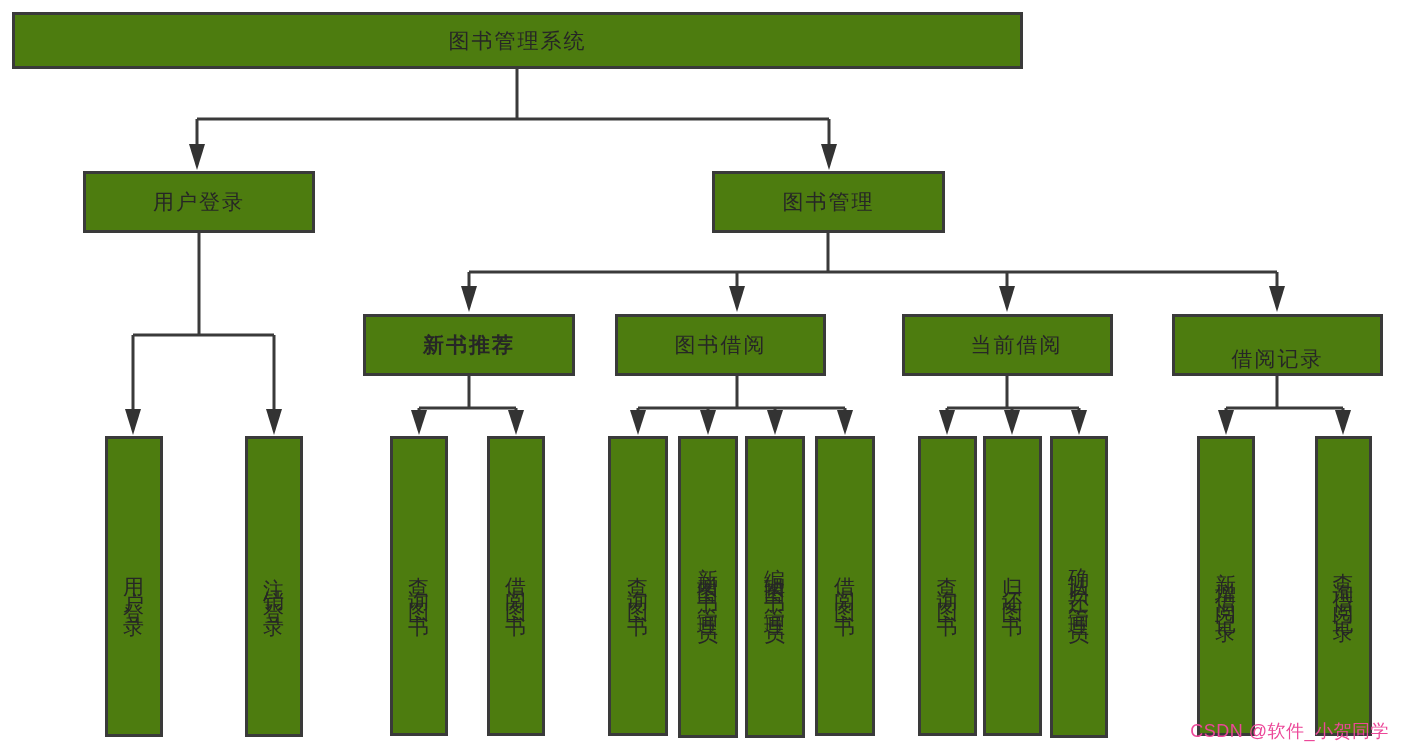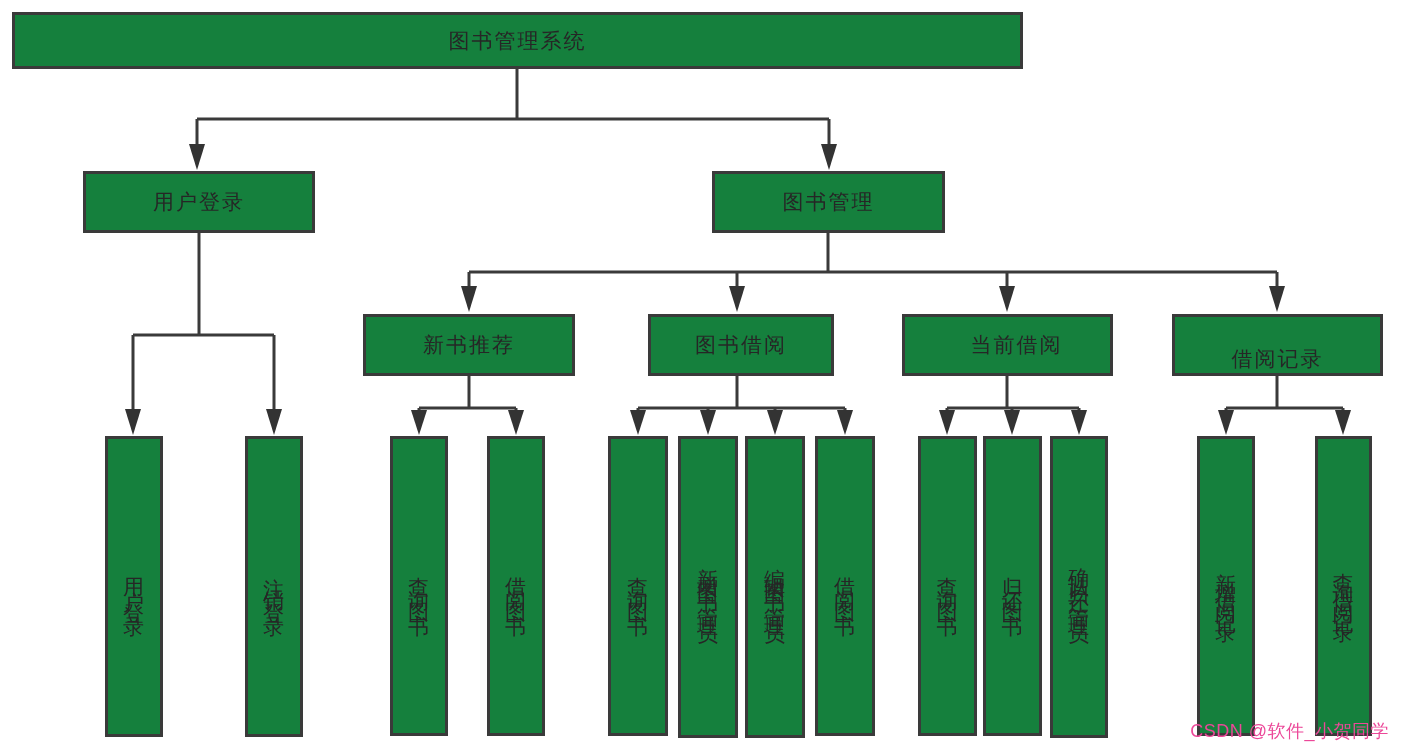--- a/index.html
+++ b/index.html
@@ -6,21 +6,21 @@
   body{font-family:"Liberation Sans","DejaVu Sans",sans-serif;}
   .stage{
     position:relative;
     width:1405px;height:747px;
     background:#ffffff;
     overflow:hidden;
   }
   .connectors{position:absolute;left:0;top:0;width:1405px;height:747px;}
   .node{
     position:absolute;
-    background:#15803d;
+    background:#4d7c0f;
     border:3px solid #3a3a3a;
     box-sizing:border-box;
     display:flex;align-items:center;justify-content:center;
     color:#262626;
     font-size:21px;
     letter-spacing:2px;
     white-space:nowrap;
   }
   .leaf{letter-spacing:0;}
   .leaf .vtext{
@@ -89,24 +89,24 @@
     <span>图书管理系统</span>
   </div>
 
   <div class="node" style="left:83px;top:171px;width:232px;height:62px;">
     <span>用户登录</span>
   </div>
   <div class="node" style="left:712px;top:171px;width:233px;height:62px;">
     <span>图书管理</span>
   </div>
 
-  <div class="node" style="left:363px;top:314px;width:212px;height:62px;">
+  <div class="node" style="left:363px;top:314px;width:212px;height:62px;font-weight:bold;">
     <span>新书推荐</span>
   </div>
-  <div class="node" style="left:648px;top:314px;width:186px;height:62px;">
+  <div class="node" style="left:615px;top:314px;width:211px;height:62px;">
     <span>图书借阅</span>
   </div>
   <div class="node" style="left:902px;top:314px;width:211px;height:62px;padding-left:18px;">
     <span>当前借阅</span>
   </div>
   <div class="node" style="left:1172px;top:314px;width:211px;height:62px;align-items:flex-end;">
     <span>借阅记录</span>
   </div>
 
   <div class="node leaf" style="left:105px;top:436px;width:58px;height:301px;">

